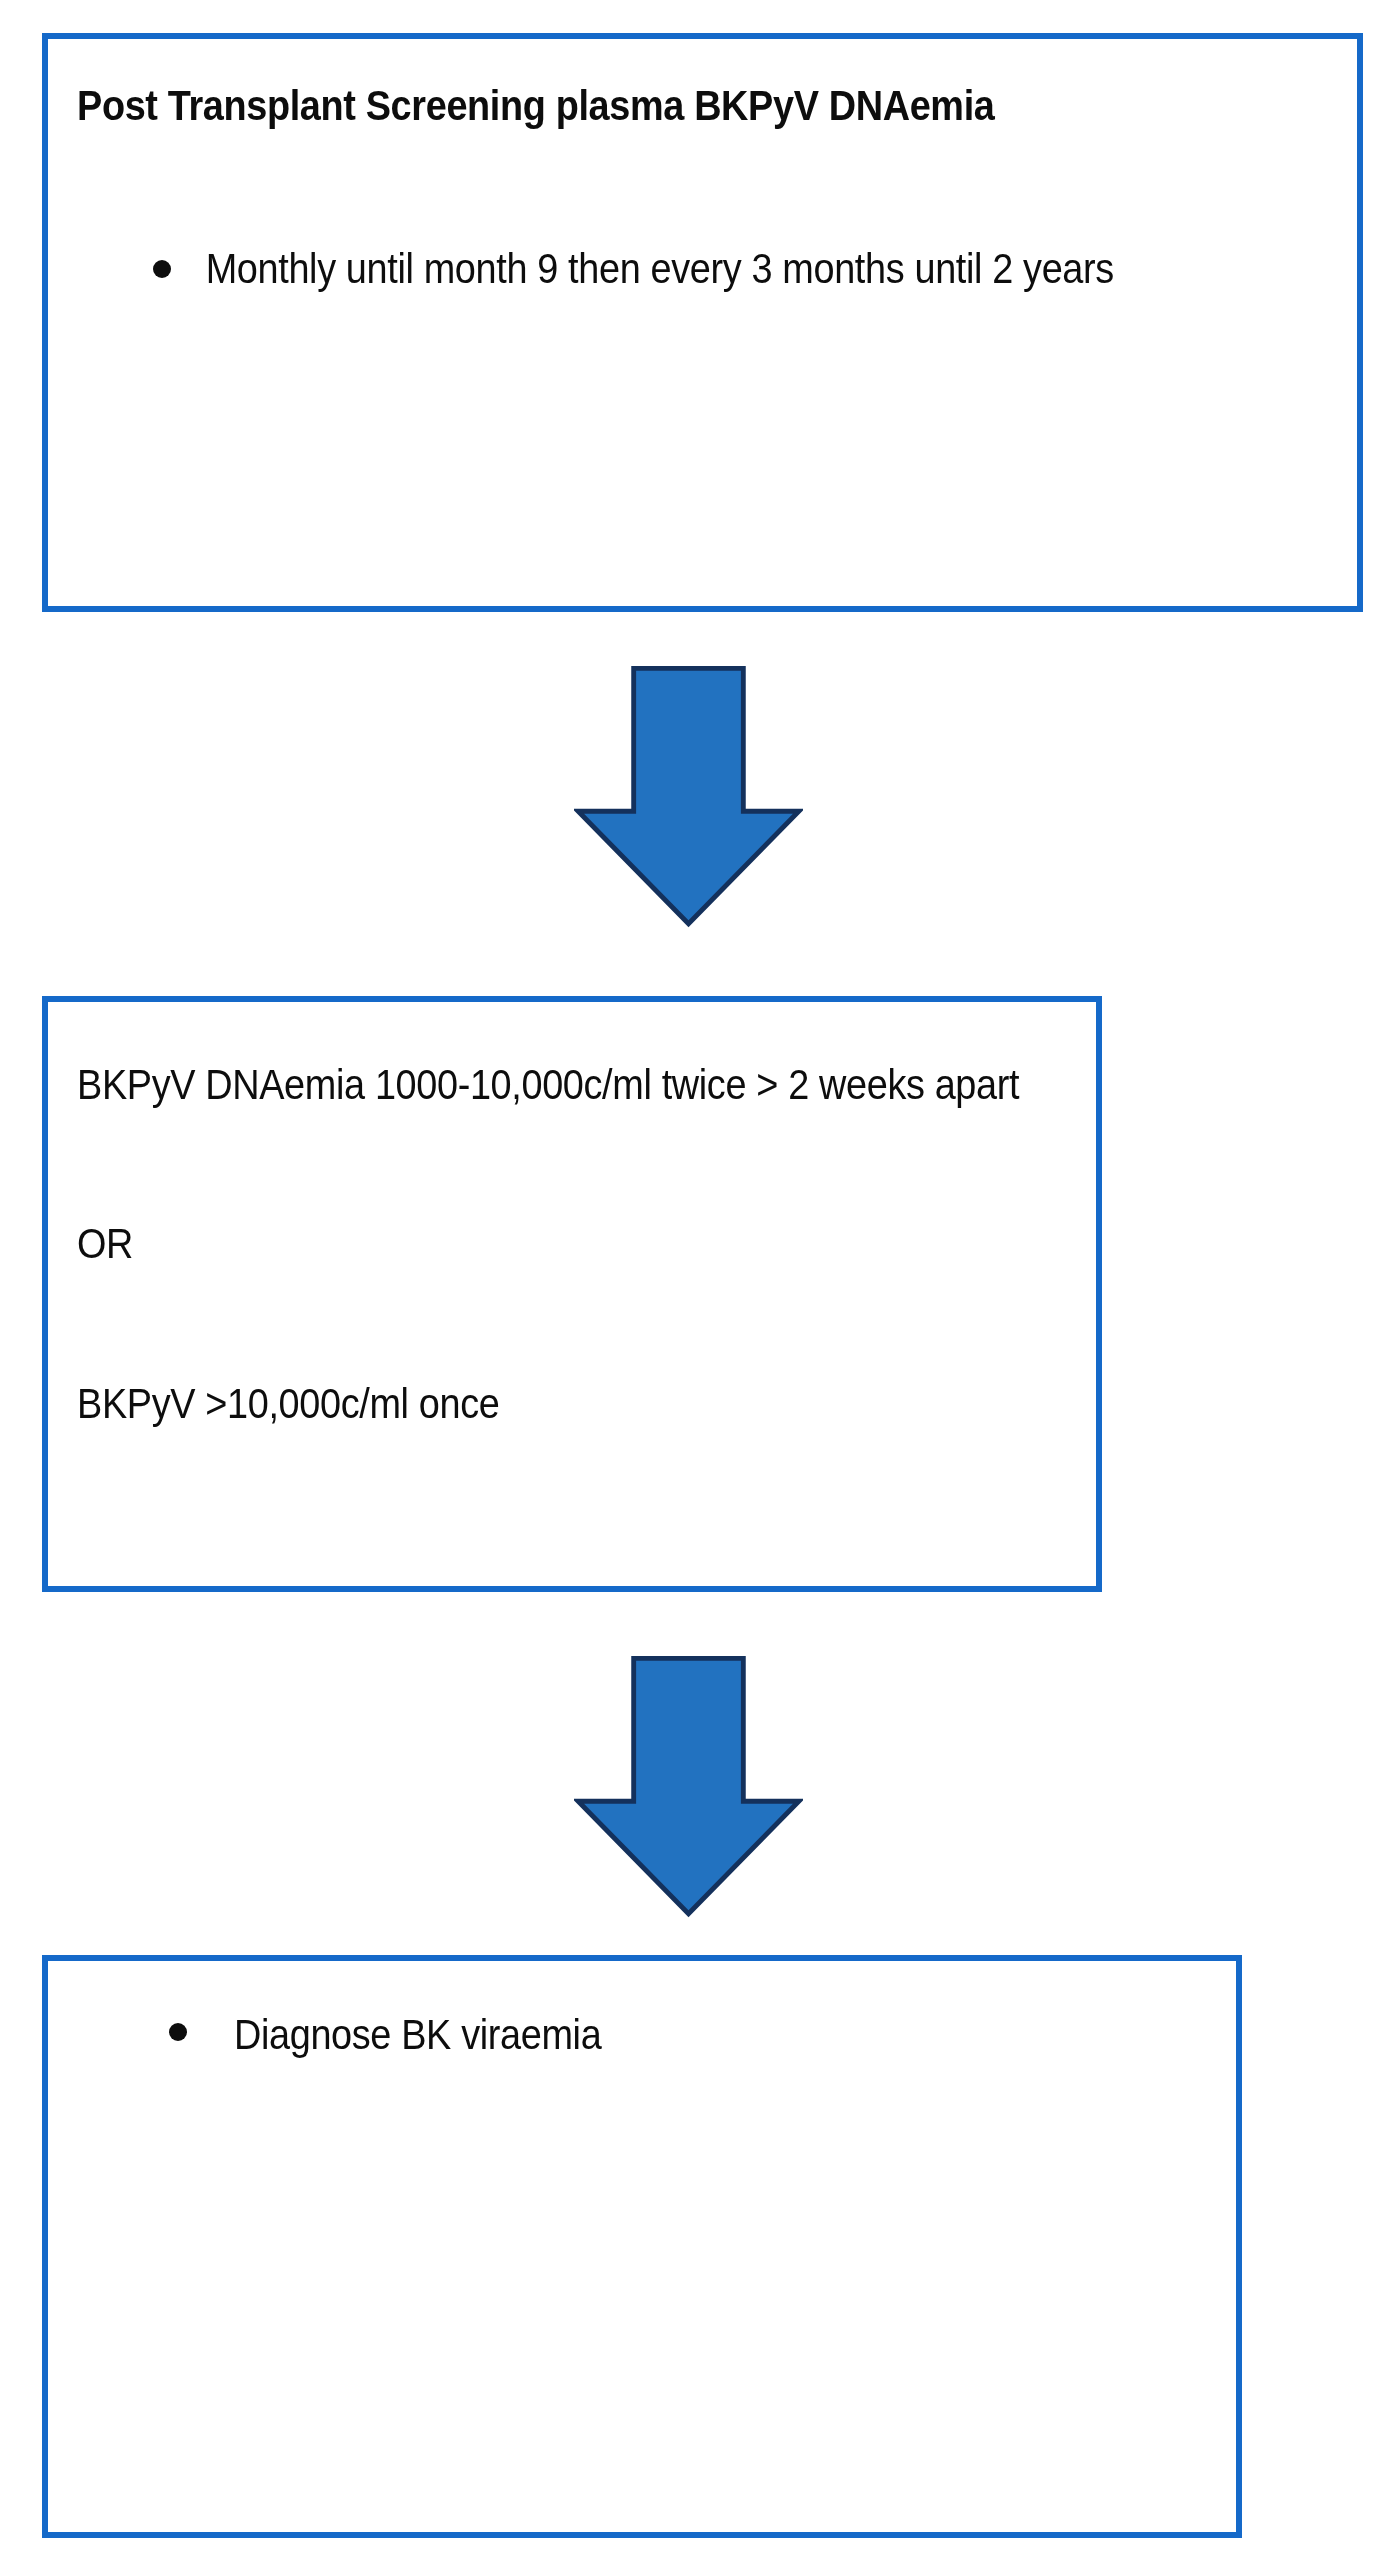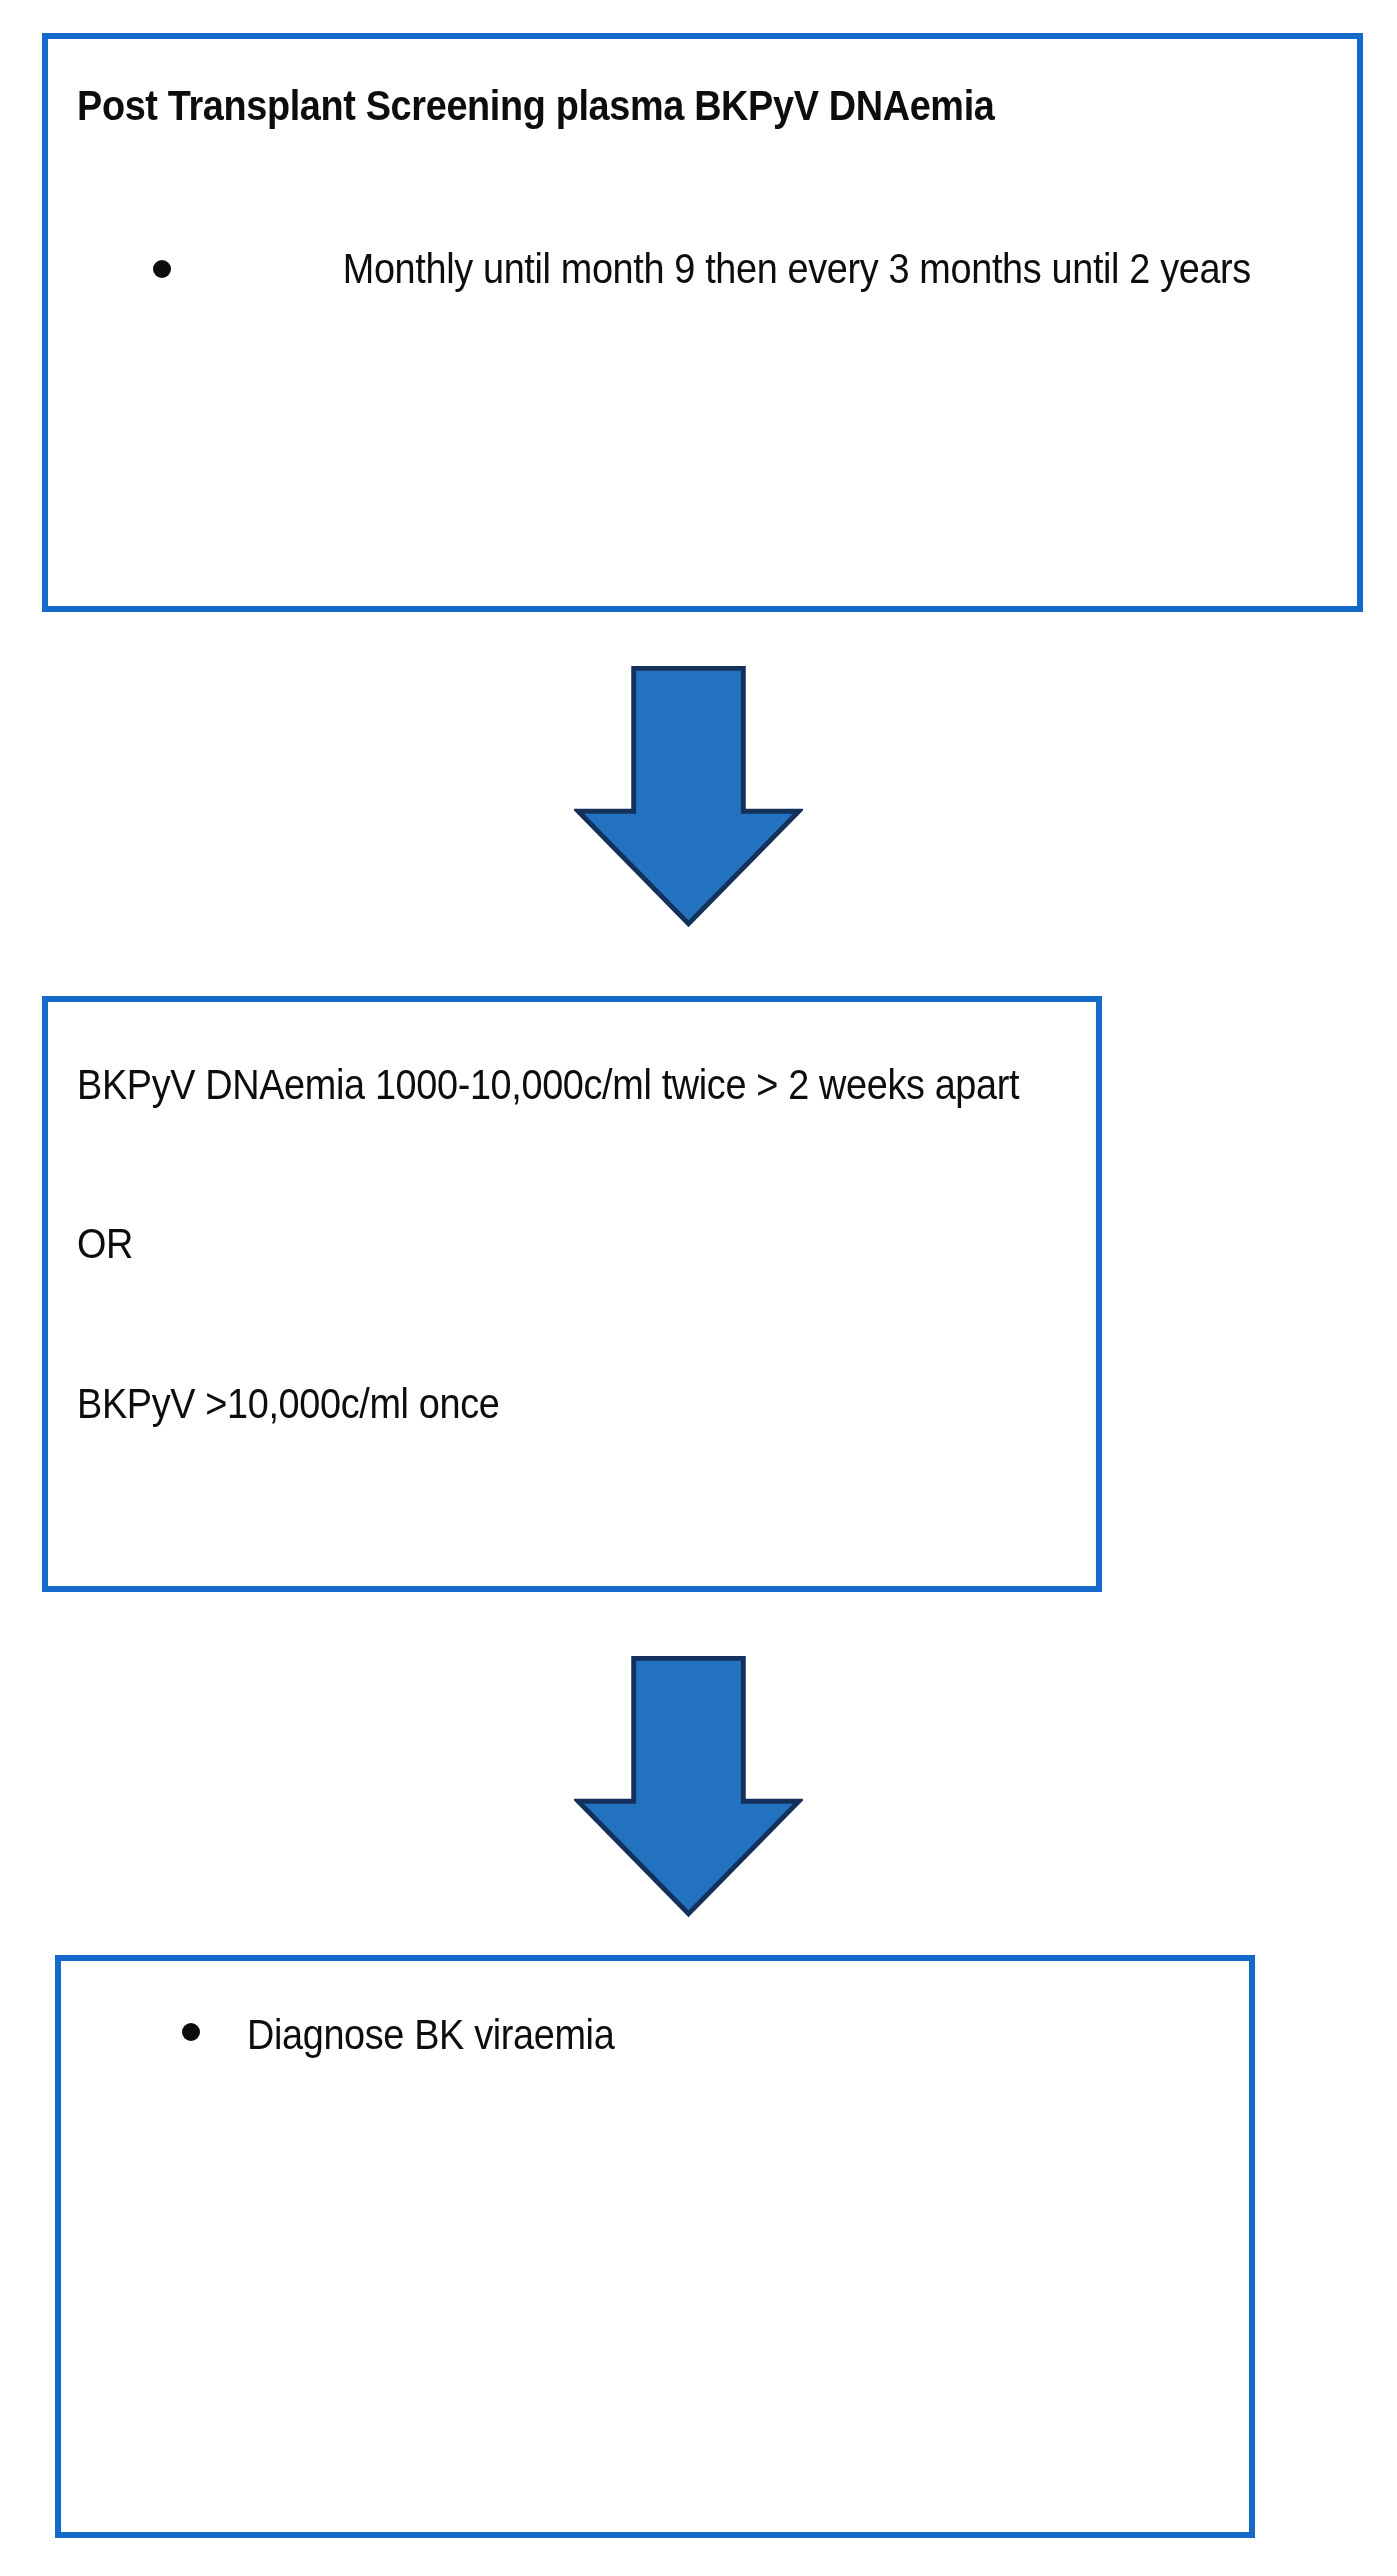--- a/index.html
+++ b/index.html
@@ -43,21 +43,20 @@
     left: 42px;
     top: 996px;
     width: 1060px;
     height: 596px;
   }
   #box-action {
     left: 42px;
     top: 1955px;
     width: 1200px;
     height: 583px;
-    margin-left: 13px;
   }
 
   .box-inner {
     position: relative;
     width: 100%;
     height: 100%;
   }
 
   
   .txt {
@@ -130,21 +129,21 @@
     color: #0d0d0d;
     font-size: 43px;
     line-height: 80px;
     letter-spacing: -0.4px;
     transform: scaleX(0.88);
     transform-origin: left top;
     width: 113%;
   }
 
   
-  #screening-bullet-list .bullet-item { padding-left: 75px; text-align: center; }
+  #screening-bullet-list .bullet-item { padding-left: 75px; }
   #screening-bullet-list .bullet-dot  { left: 76px; top: 32px; }
   #screening-bullet-list .bullet-text { padding-left: 61px; }
 
   
   .arrow-down {
     position: absolute;
   }
 </style>
 </head>
 <body>

